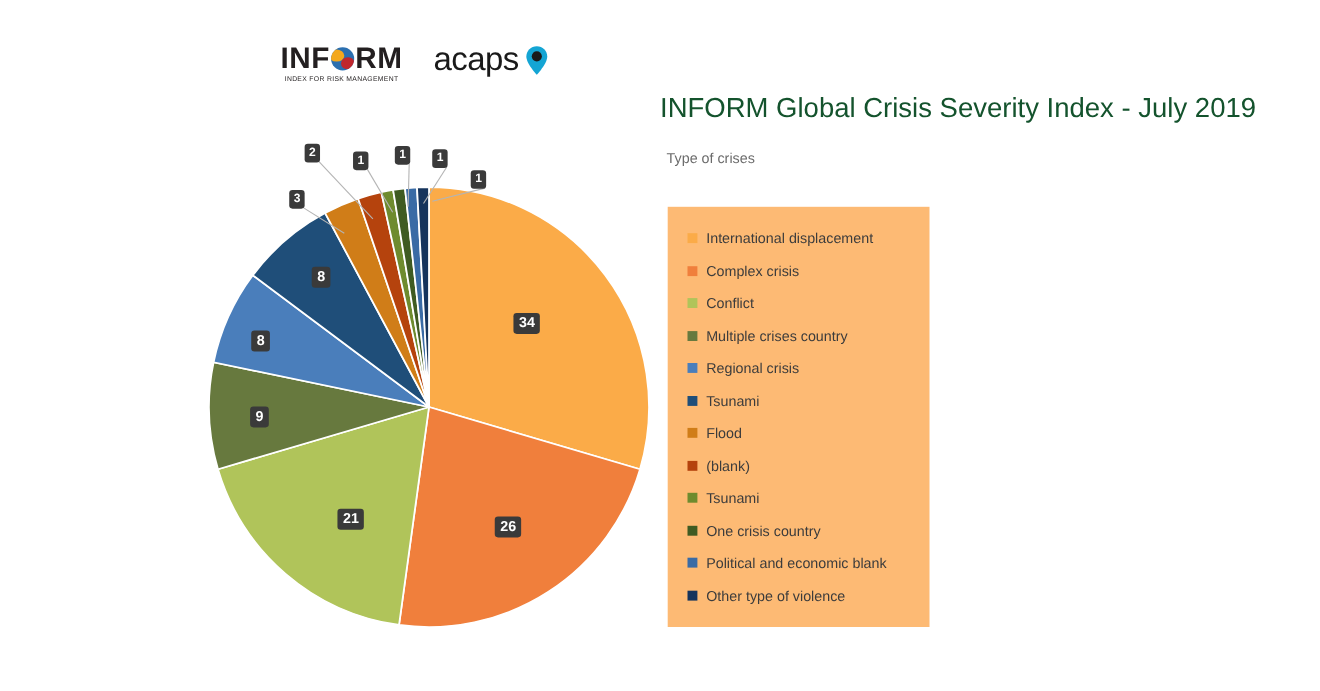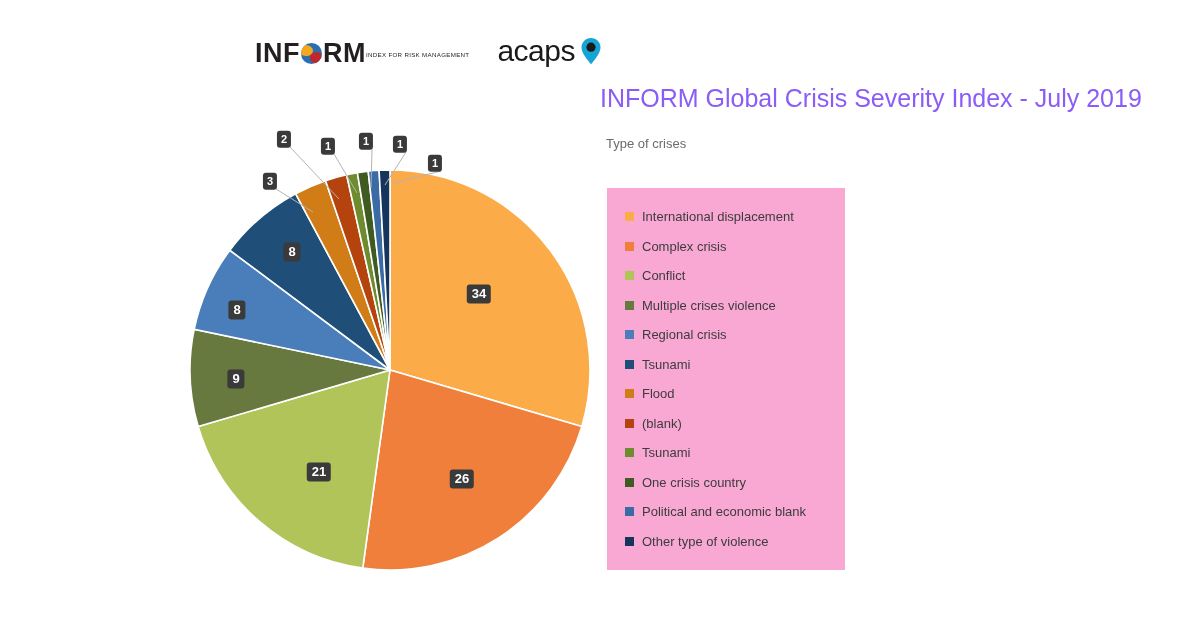--- a/index.html
+++ b/index.html
@@ -19,21 +19,21 @@
   #logo-bar {
     position: absolute;
     left: 255px;
     top: 40px;
     display: flex;
     align-items: center;
     gap: 28px;
   }
   .inform-logo {
     display: flex;
-    flex-direction: row;
+    flex-direction: column;
     align-items: center;
   }
   .inform-word {
     display: flex;
     align-items: center;
     font-family: "Liberation Sans", sans-serif;
     font-weight: bold;
     font-size: 27px;
     letter-spacing: 0.5px;
     color: #231f20;
@@ -91,21 +91,21 @@
     height: 28px;
     flex: none;
   }
 
   
   #title {
     position: absolute;
     left: 600px;
     top: 84px;
     font-size: 25px;
-    color: #8b5cf6;
+    color: #14532d;
     white-space: nowrap;
   }
   #subtitle {
     position: absolute;
     left: 606px;
     top: 136px;
     font-size: 13px;
     color: #6b6b6b;
   }
 
@@ -189,36 +189,36 @@
         <circle cx="11" cy="10.2" r="4.6" fill="#1a1a1a"></circle>
       </svg>
     </span>
   </div>
 
 </div>
 
 <div id="title">INFORM Global Crisis Severity Index - July 2019</div>
 <div id="subtitle">Type of crises</div>
 
-<div id="legend" style="background: #f9a8d4;">
+<div id="legend" style="background: #fdba74;">
     <div class="legend-item">
       <span class="legend-swatch" style="background: rgb(251, 171, 72);"></span>
       <span class="legend-label">International displacement</span>
     </div>
     <div class="legend-item">
       <span class="legend-swatch" style="background: rgb(240, 127, 60);"></span>
       <span class="legend-label">Complex crisis</span>
     </div>
     <div class="legend-item">
       <span class="legend-swatch" style="background: rgb(176, 196, 90);"></span>
       <span class="legend-label">Conflict</span>
     </div>
     <div class="legend-item">
       <span class="legend-swatch" style="background: rgb(103, 121, 62);"></span>
-      <span class="legend-label">Multiple crises violence</span>
+      <span class="legend-label">Multiple crises country</span>
     </div>
     <div class="legend-item">
       <span class="legend-swatch" style="background: rgb(74, 126, 187);"></span>
       <span class="legend-label">Regional crisis</span>
     </div>
     <div class="legend-item">
       <span class="legend-swatch" style="background: rgb(31, 78, 121);"></span>
       <span class="legend-label">Tsunami</span>
     </div>
     <div class="legend-item">

